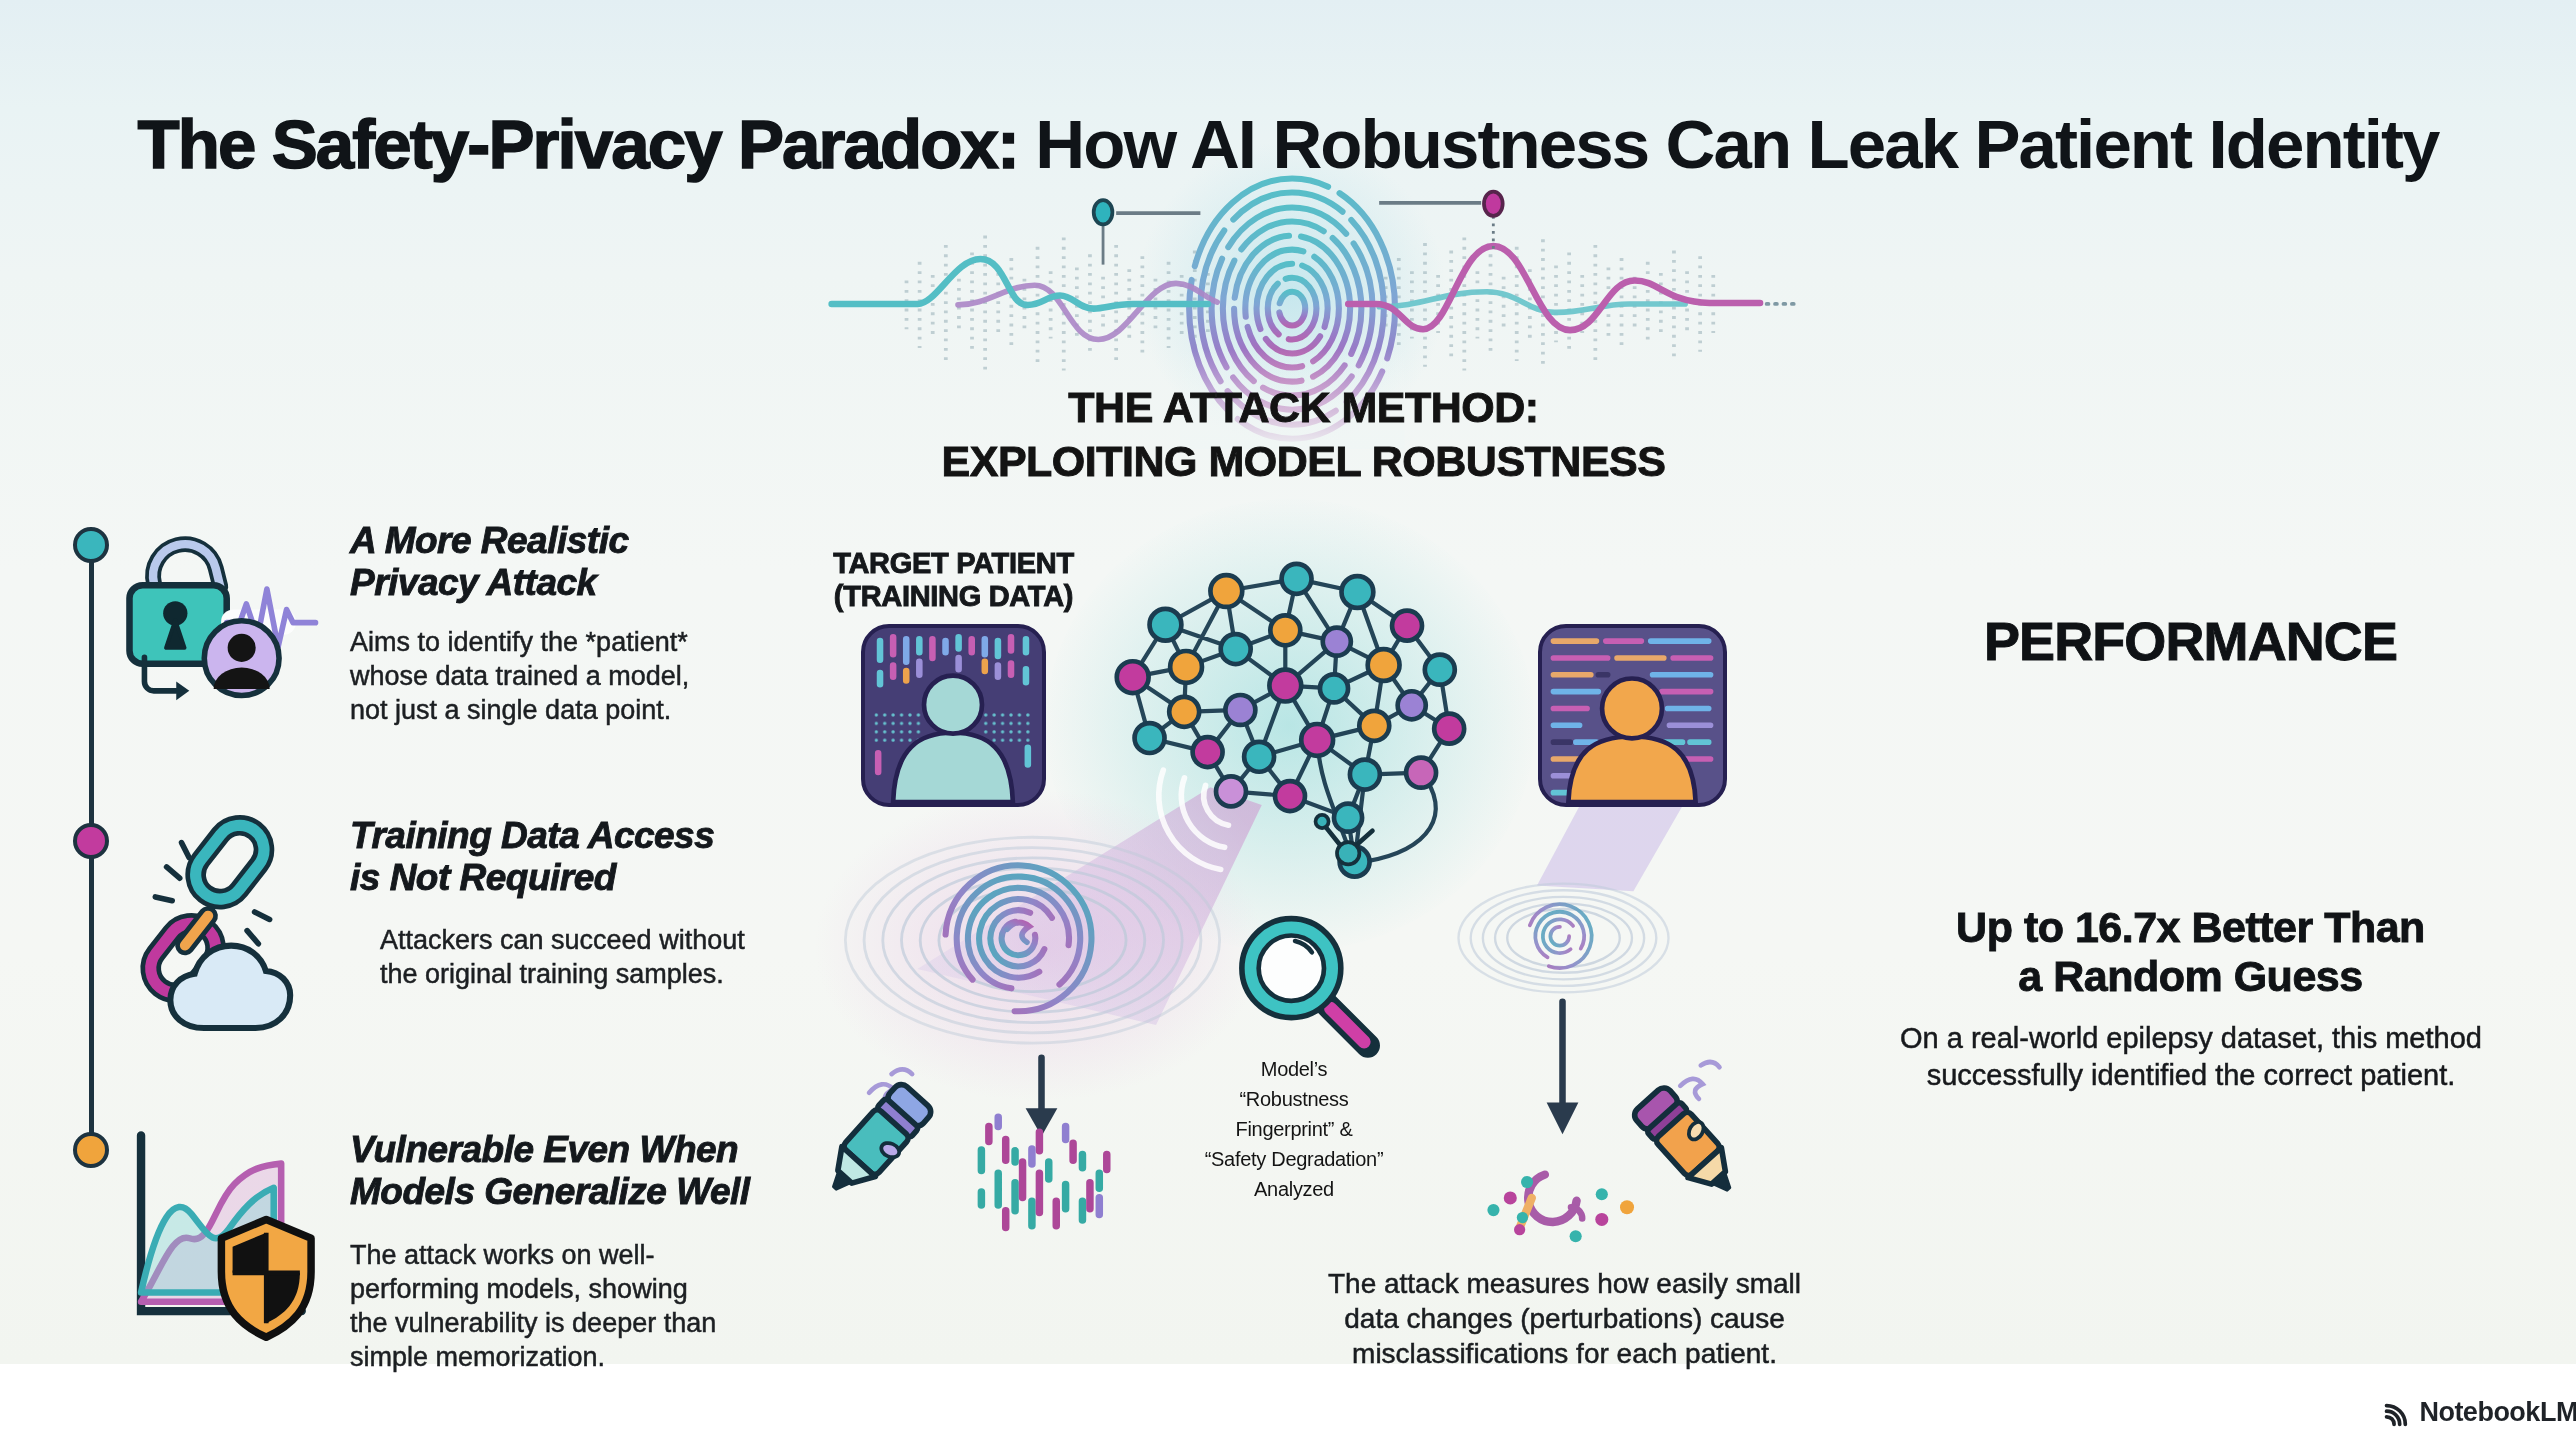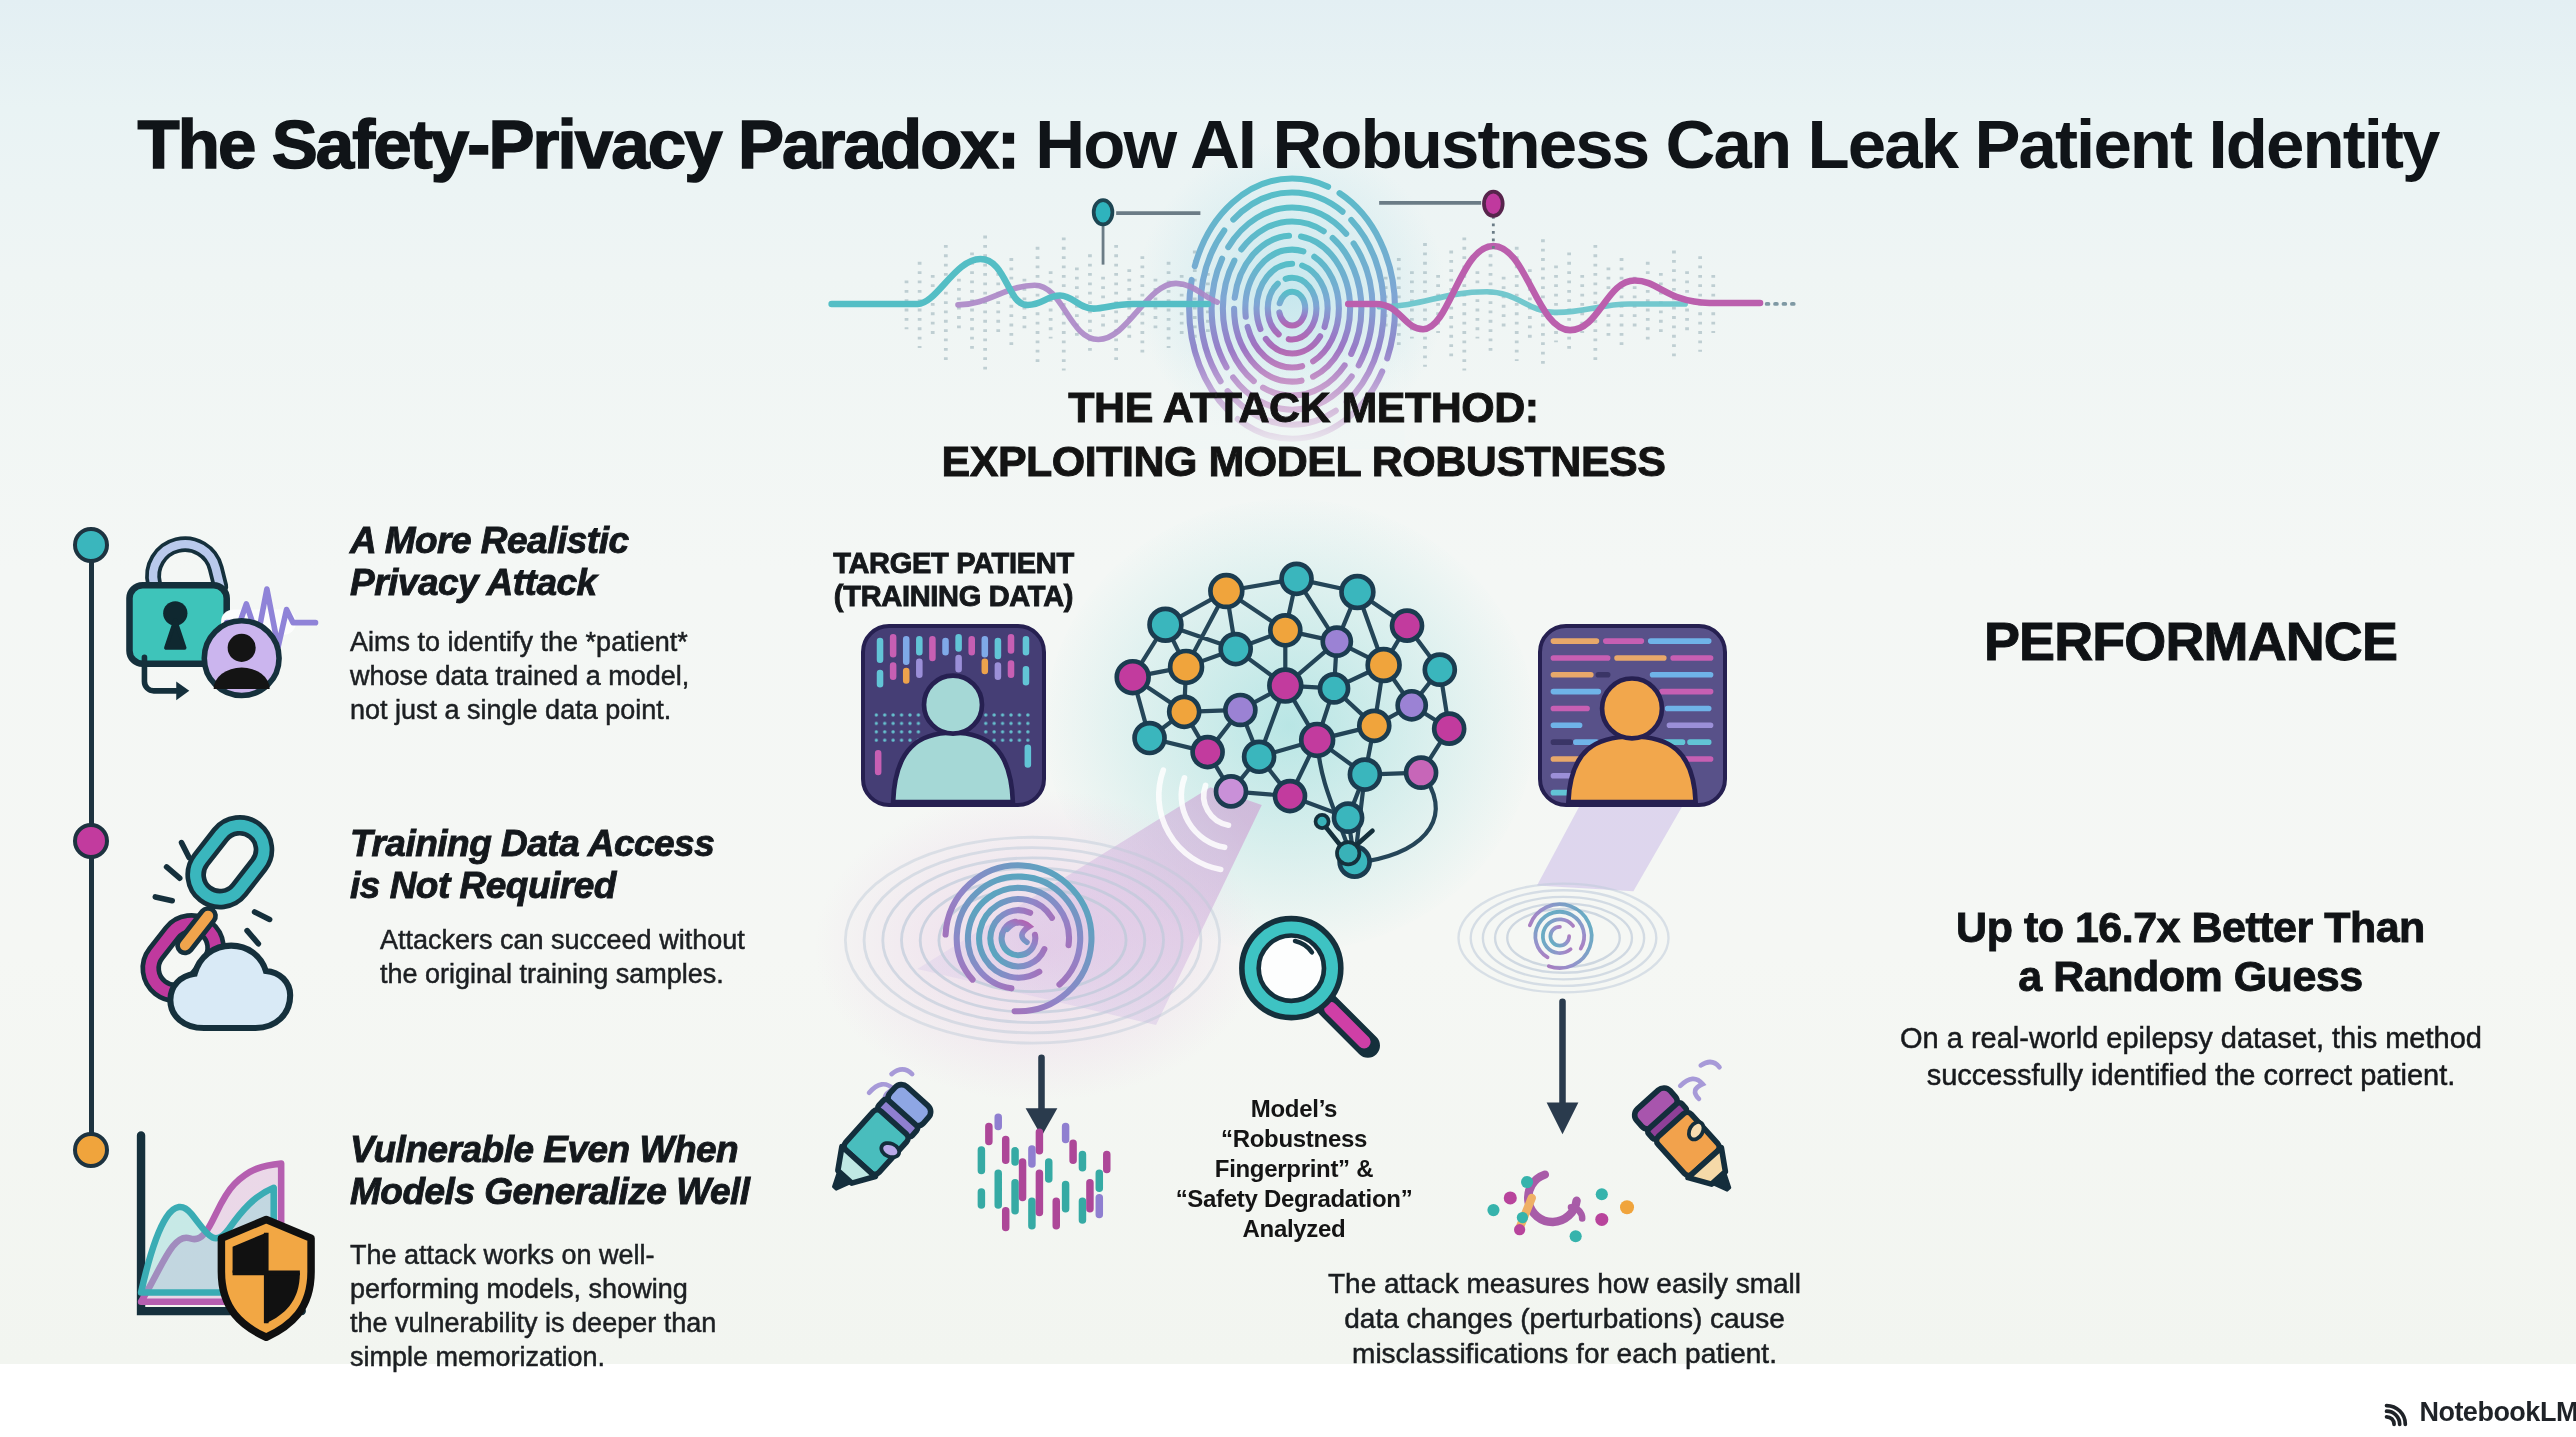--- a/index.html
+++ b/index.html
@@ -12,21 +12,21 @@
   .xb{-webkit-text-stroke:0.9px currentColor;}
   .sb{-webkit-text-stroke:0.5px currentColor;}
   .glow{border-radius:50%;pointer-events:none;}
   .title{top:105px;left:0;width:2576px;text-align:center;font-size:69px;letter-spacing:-1.9px;color:#101418;white-space:nowrap;}
   .title .t1{font-weight:700;-webkit-text-stroke:1.5px #101418;}
   .title .t2{font-weight:700;}
   .attack-heading{left:929px;top:380px;width:749px;font-size:43px;font-weight:700;line-height:54px;letter-spacing:-0.5px;color:#131313;}
   .kp-head{font-size:37px;font-weight:700;line-height:42px;letter-spacing:-0.5px;color:#14181c;font-style:italic;}
   .kp-body{font-size:27px;font-weight:400;line-height:34px;color:#1c1f22;}
   .flow-label{font-size:29px;font-weight:700;line-height:33px;letter-spacing:-0.3px;color:#15181b;}
-  .note{font-size:24px;font-weight:700;line-height:30px;letter-spacing:-0.3px;color:#141414;margin-top:40px;}
+  .note{font-size:20px;font-weight:400;line-height:30px;letter-spacing:-0.3px;color:#141414;}
   .caption{font-size:28px;font-weight:400;line-height:35px;color:#1a1d20;}
   .perf-label{font-size:54px;font-weight:700;letter-spacing:-0.9px;color:#0f1215;}
   .perf-value{font-size:221px;font-weight:700;letter-spacing:-6.6px;line-height:221px;color:#0c0e10;-webkit-text-stroke:2.8px #0c0e10;}
   .perf-sub{font-size:43px;font-weight:700;line-height:49px;letter-spacing:-0.5px;color:#101316;}
   .perf-body{font-size:29px;font-weight:400;line-height:37px;color:#17191c;}
   .card{box-sizing:border-box;border:4.7px solid #262051;border-radius:28px;overflow:hidden;}
   .brand{display:flex;align-items:center;gap:8.4px;font-size:27px;font-weight:700;letter-spacing:-0.5px;color:#1f2328;}
   svg{display:block;overflow:visible;}
 </style>
 </head>
@@ -147,21 +147,21 @@
     </g>
     <g transform="translate(70,118) rotate(38)">
       <path d="M0,-20 V20" stroke="#15303c" stroke-width="21" stroke-linecap="round"></path>
       <path d="M0,-20 V20" stroke="#f0a44c" stroke-width="11" stroke-linecap="round"></path>
     </g>
     <g stroke="#15303c" stroke-width="6" stroke-linecap="round">
       <path d="M52,62 l-14,-12 M44,86 l-18,-4 M62,40 l-8,-16 M132,98 l16,8 M124,118 l12,14"></path>
     </g>
     <path d="M78,222 c-22,0 -36,-13 -36,-30 c0,-15 11,-26 26,-28 c5,-18 20,-30 39,-30 c18,0 32,11 37,27 c15,1 26,12 26,26 c0,20 -15,35 -37,35 z" fill="#d9eaf6" stroke="#15303c" stroke-width="6.5"></path>
   </svg>
-  <div class="abs pre kp-head xb" style="left:350px;top:815px;width:440px;margin-top:8px;">Training Data Access
+  <div class="abs pre kp-head xb" style="left:350px;top:815px;width:440px;">Training Data Access
 is Not Required</div>
   <div class="abs pre kp-body sb" style="left:350px;top:923px;width:440px;margin-left:30px;">Attackers can succeed without
 the original training samples.</div>
 
   <svg class="abs" style="left:124px;top:1128px" width="220" height="213" viewBox="0 0 235 228">
     <path d="M18,8 V196 H190" fill="none" stroke="#15303c" stroke-width="9" stroke-linecap="round"></path>
     <path d="M18,186 C40,150 52,112 70,118 C92,126 96,82 118,60 C134,44 148,40 168,38 L168,186 Z" fill="rgba(216,146,210,0.30)" stroke="#b55fb0" stroke-width="7" stroke-linejoin="round"></path>
     <path d="M18,176 C36,96 54,70 72,92 C88,112 96,130 112,108 C126,88 140,72 160,64 L160,176 Z" fill="rgba(130,212,214,0.38)" stroke="#3aacb4" stroke-width="7" stroke-linejoin="round"></path>
     <path d="M152,98 l48,20 v36 c0,40 -22,58 -48,70 c-26,-12 -48,-30 -48,-70 v-36 z" fill="#f2a744" stroke="#101010" stroke-width="8" stroke-linejoin="round"></path>
     <path d="M152,112 l-36,15 v28 h36 z" fill="#111111"></path>

